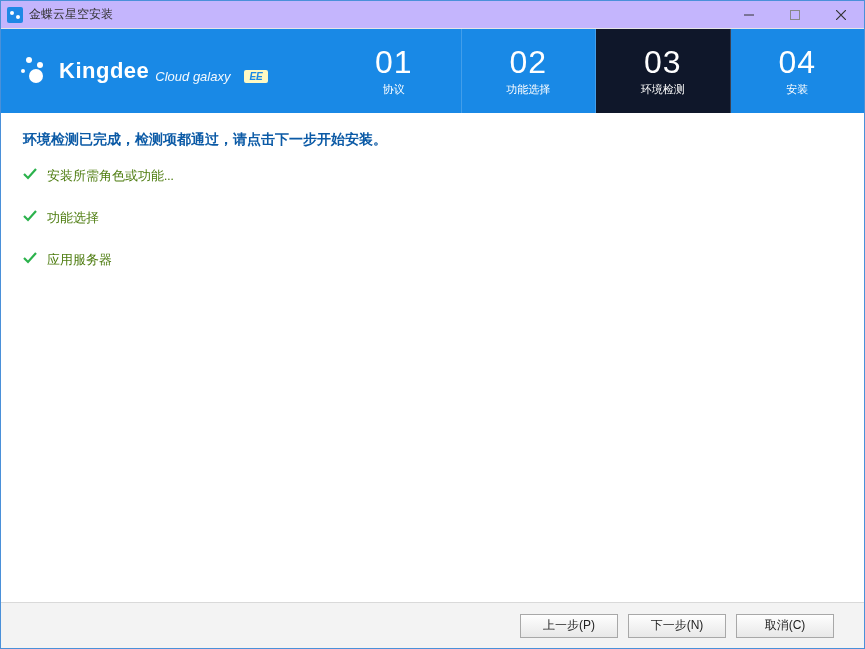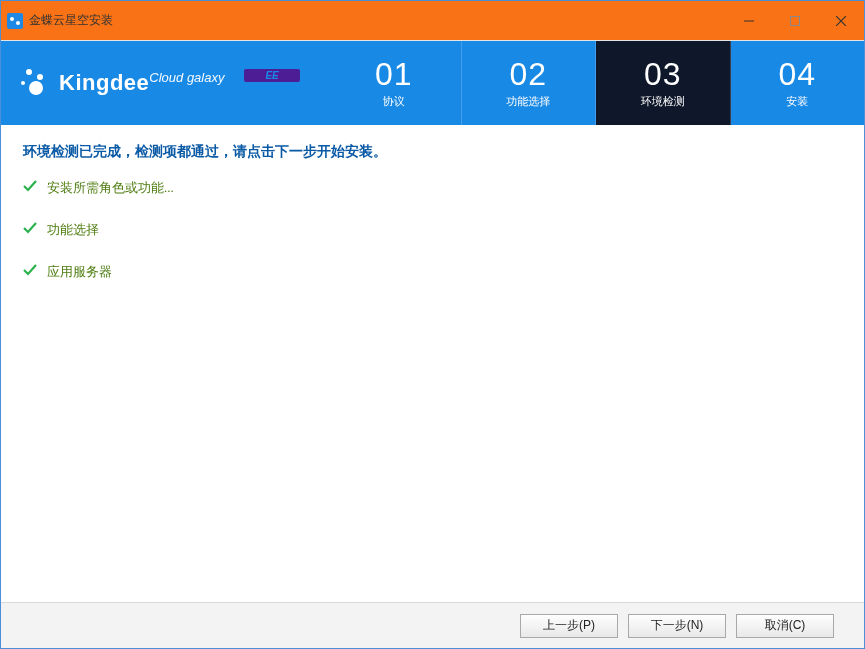--- a/index.html
+++ b/index.html
@@ -5,22 +5,22 @@
     * { box-sizing: border-box; margin: 0; padding: 0; }
     body {
       font-family: "Microsoft YaHei", SimSun, Arial, sans-serif;
       background: #fff;
       width: 865px;
       height: 649px;
       overflow: hidden;
     }
     .window { width: 865px; height: 649px; border: 1px solid #4a90d9; display: flex; flex-direction: column; }
     .titlebar {
-      height: 40px;
-      background: #f97316;
+      height: 28px;
+      background: #c4b5fd;
       display: flex;
       align-items: center;
       padding: 0 0 0 6px;
       font-size: 12px;
       color: #333;
       border-bottom: 1px solid #e5e5e5;
     }
     .titlebar-icon {
       width: 16px; height: 16px; margin-right: 6px;
       background: #1e88e5; border-radius: 2px;
@@ -55,28 +55,28 @@
       position: relative; width: 32px; height: 32px; margin-right: 6px;
     }
     .logo-dots span {
       position: absolute; background: #fff; border-radius: 50%;
     }
     .logo-dots span:nth-child(1) { width: 6px; height: 6px; left: 5px; top: 2px; }
     .logo-dots span:nth-child(2) { width: 6px; height: 6px; left: 16px; top: 7px; }
     .logo-dots span:nth-child(3) { width: 4px; height: 4px; left: 0px; top: 14px; }
     .logo-dots span:nth-child(4) { width: 14px; height: 14px; left: 8px; top: 14px; }
     .logo-text {
-      display: flex; align-items: flex-start; 
+      display: flex; align-items: flex-end; gap: 6px;
     }
     .logo-brand { font-size: 22px; font-weight: 700; letter-spacing: 0.5px; }
     .logo-sub { font-size: 13px; font-style: italic; font-weight: 400; opacity: 0.95; }
     .logo-badge {
-      display: inline-block; background: #4c1d95; color: #1989e6;
+      display: inline-block; background: #fef9c3; color: #1989e6;
       font-size: 10px; font-weight: 700; font-style: italic;
-      padding: 1px 21px; border-radius: 2px; margin-left: 20px;
+      padding: 1px 5px; border-radius: 2px; margin-left: 8px;
       position: relative; top: -1px;
     }
     .steps { display: flex; flex: 1; }
     .step {
       flex: 1; display: flex; flex-direction: column;
       align-items: center; justify-content: center;
       border-right: 1px solid rgba(255,255,255,0.18);
       cursor: default;
     }
     .step:last-child { border-right: none; }

